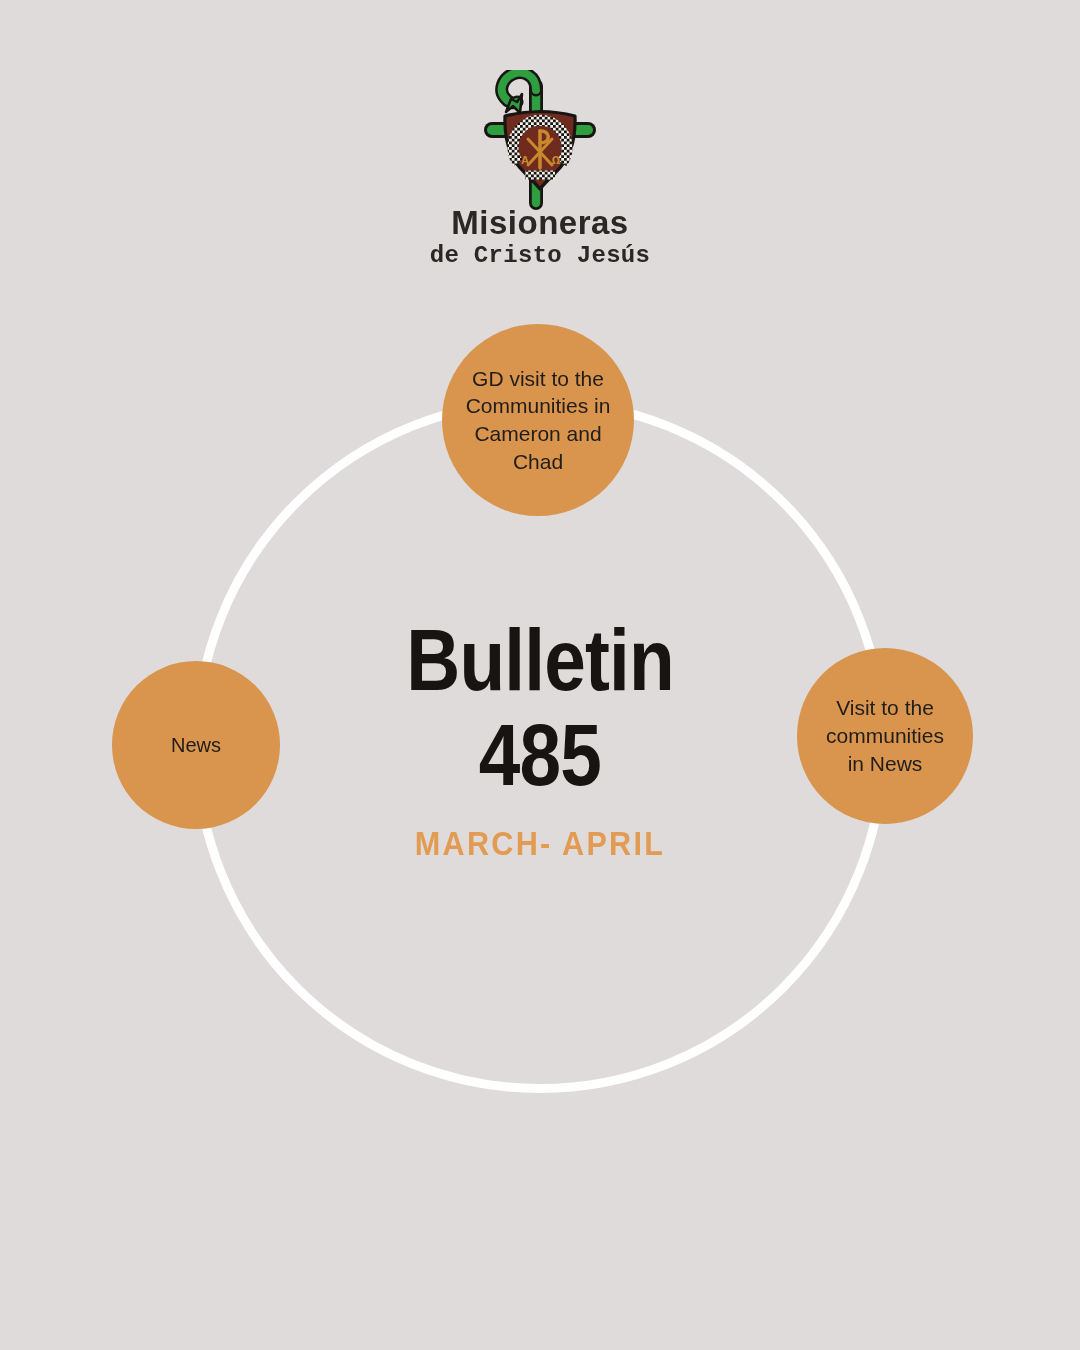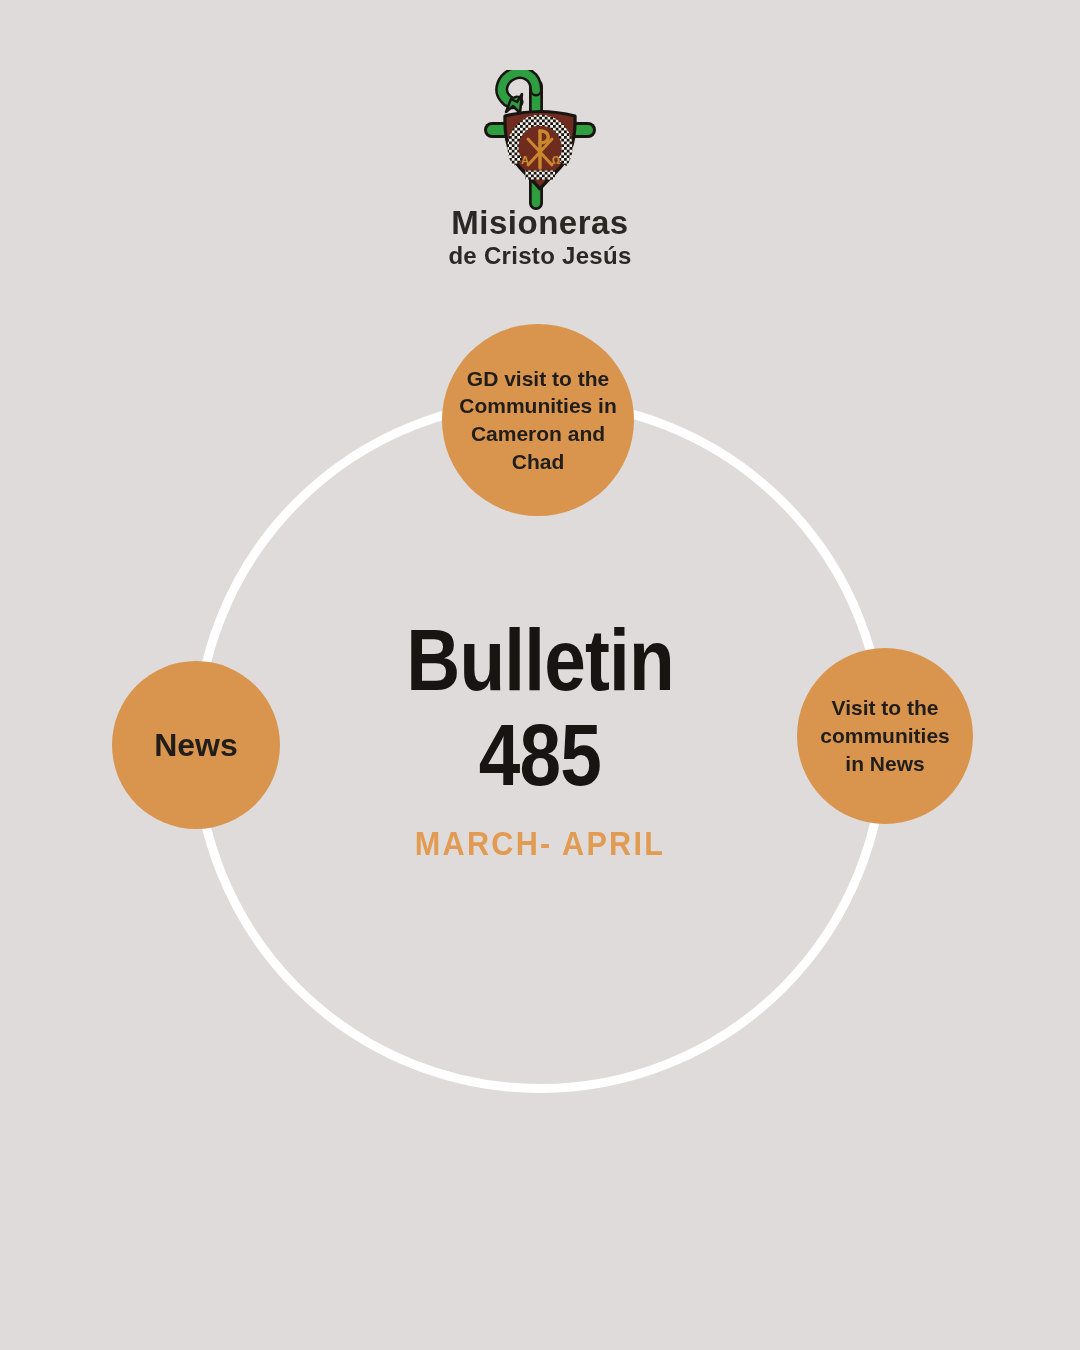--- a/index.html
+++ b/index.html
@@ -47,20 +47,21 @@
     line-height:1.05;
     text-align:center;
   }
   .logo-subtitle{
     margin-top:2px;
     font-size:24px;
     font-weight:700;
     letter-spacing:0.3px;
     color:#2a2724;
     line-height:1.05;
+    font-family:Liberation Mono, monospace;
   }
 
   
   .ring{
     position:absolute;
     left:192px;
     top:397px;
     width:696px;
     height:696px;
     box-sizing:border-box;
@@ -106,31 +107,31 @@
     border-radius:50%;
     background:var(--bubble,#d9954e);
     display:flex;
     align-items:center;
     justify-content:center;
     text-align:center;
     z-index:2;
   }
   .bubble-label{
     white-space:pre-line;
-    font-weight:700;
+    font-weight:400;
     font-size:21px;
     line-height:1.32;
     color:var(--text-dark,#201d1a);
     padding:6px;
   }
   .bubble-top   {left:442px; top:324px; width:192px; height:192px;}
   .bubble-left  {left:112px; top:661px; width:168px; height:168px;}
   .bubble-right {left:797px; top:648px; width:176px; height:176px;}
   .bubble-bottom{left:469px; top:1009px;width:182px; height:182px;}
-  .bubble-left .bubble-label{font-size:32px;}
+  .bubble-left .bubble-label{font-size:20px;}
 </style>
 </head>
 <body>
 
 <div class="canvas">
 
   <div class="logo">
     <svg width="150" height="140" viewBox="0 0 150 140" aria-hidden="true">
       <defs>
         <pattern id="checks" x="0" y="0" width="5.5" height="5.5" patternUnits="userSpaceOnUse">

